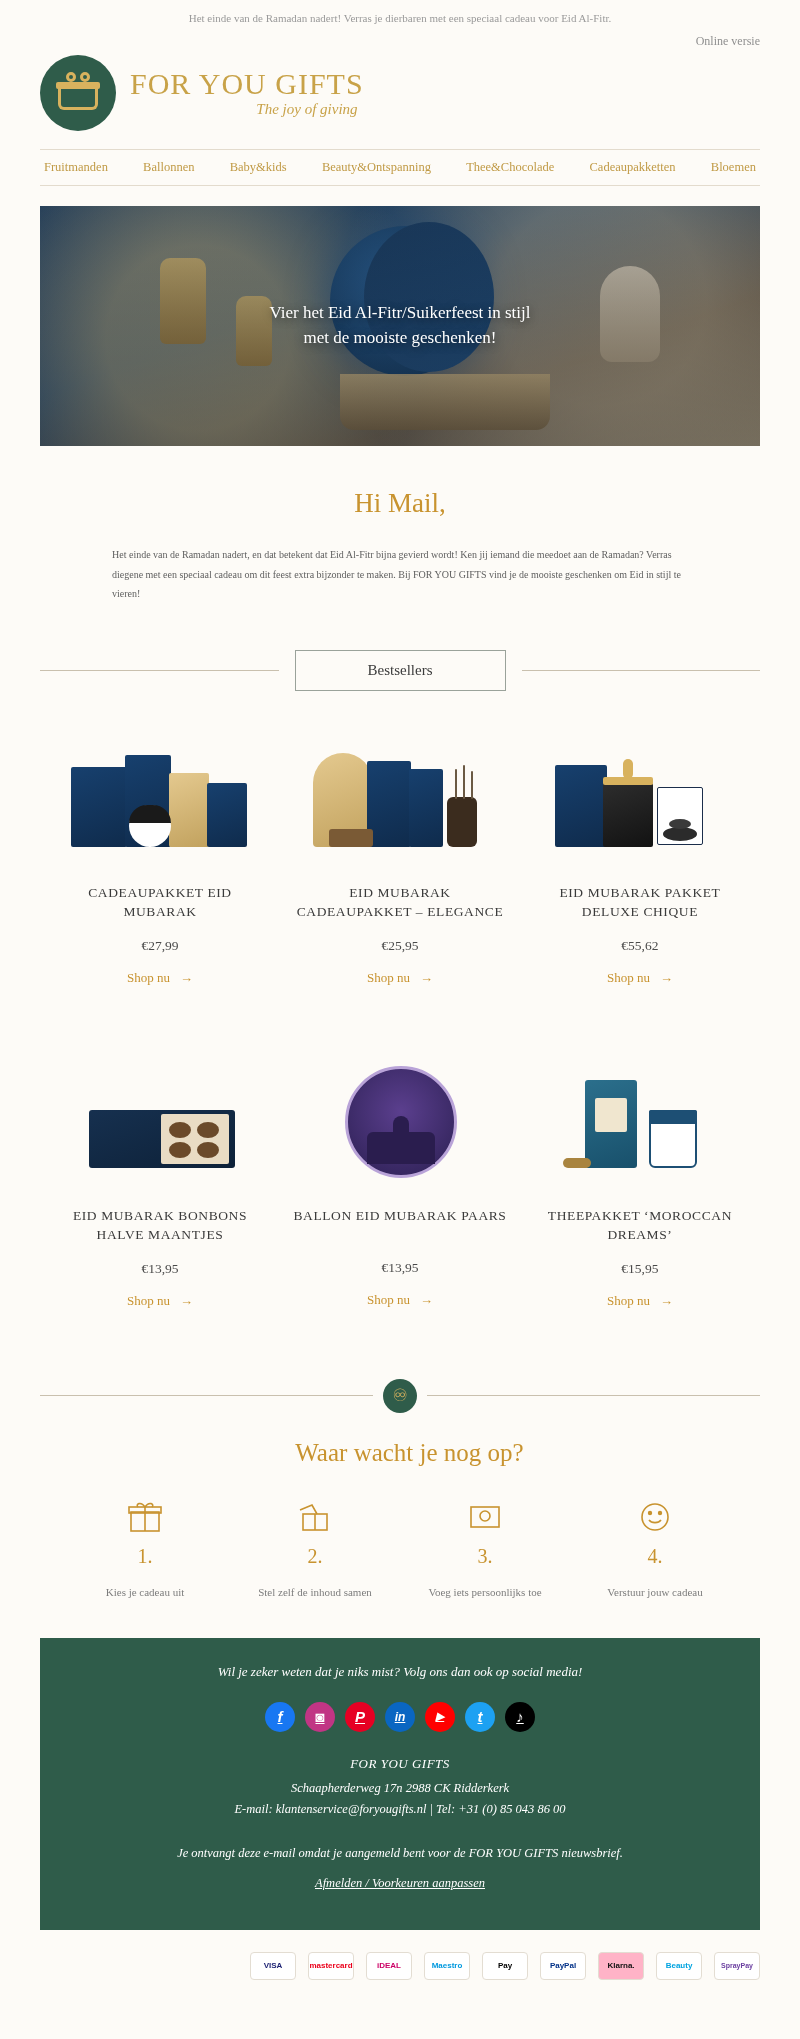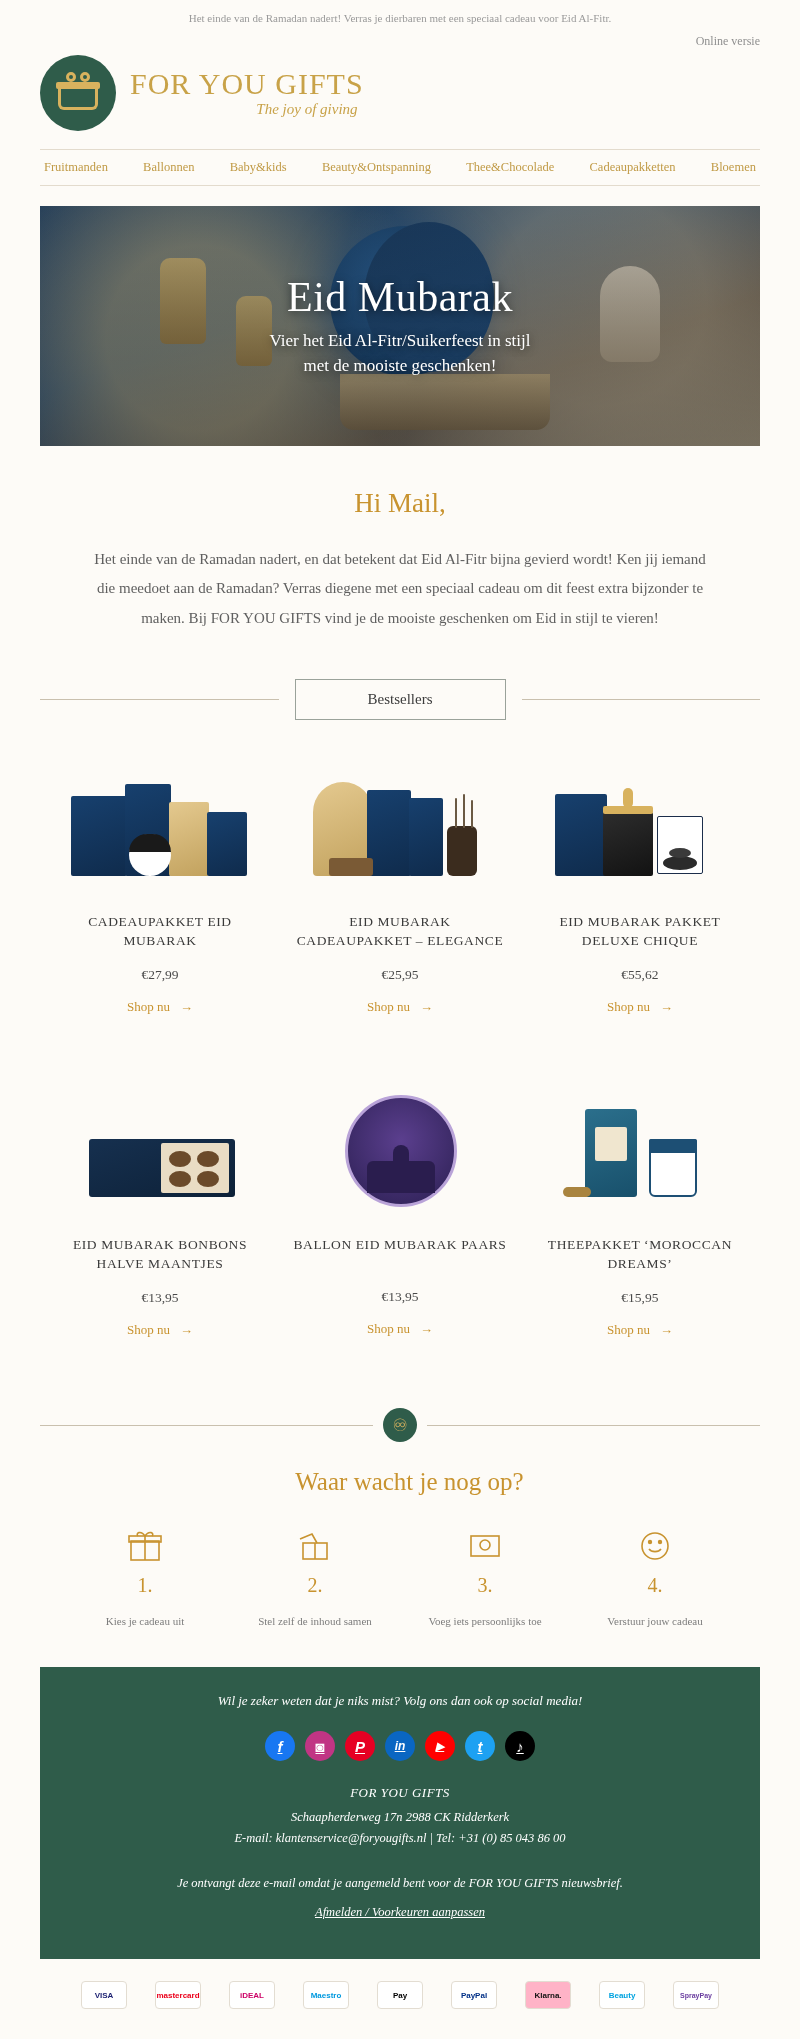--- a/index.html
+++ b/index.html
@@ -165,23 +165,23 @@
     line-height: 1.45;
   }
 
   .greeting {
     text-align:center;
     color:#c8932f;
     font-size: 27px;
     margin: 42px 0 26px 0;
   }
   .intro {
-    margin: 0 84px;
-    text-align: center;
-    font-size: 15px;
+    margin: 0 112px;
+    text-align: left;
+    font-size: 10px;
     line-height: 1.95;
     color: #5f5f5f;
   }
 
   .section-title-row {
     display:flex; align-items:center; gap:16px;
     margin: 46px 40px 0 40px;
   }
   .section-title-row .line { flex:1; height:1px; background:#c9c0ae; }
   .section-title-box {
@@ -287,22 +287,22 @@
     width: 30px; height: 30px; border-radius:50%;
     display:flex; align-items:center; justify-content:center;
     color:#fff; font-size: 15px; font-family:"Liberation Sans",sans-serif; font-weight:bold;
   }
   .footer .brand { font-size: 13px; letter-spacing:.5px; margin-bottom: 6px; }
   .footer .addr, .footer .contact { font-size: 12.5px; line-height:1.7; }
   .footer .legal { font-size: 12.5px; margin-top: 22px; line-height: 1.9; }
   .footer a { color:#fff; }
 
   .payments {
-    display:flex; justify-content:center; align-items:center;
-    gap: 28px; padding: 22px 40px 28px 40px;
+    display:flex; justify-content:flex-end; align-items:center;
+    gap: 12px; padding: 22px 40px 28px 40px;
   }
   .pay {
     width: 46px; height: 28px; border-radius: 4px;
     background:#fff; border:1px solid #e3ddd2;
     display:flex; align-items:center; justify-content:center;
     font-family: "Liberation Sans", sans-serif;
     font-size: 8px; font-weight:bold;
   }
 </style>
 </head>
@@ -342,21 +342,20 @@
   </div>
 
   <div class="hero">
     <div class="moon"></div>
     <div class="lantern l1"></div>
     <div class="lantern l2"></div>
     <div class="lantern l3"></div>
     <div class="plate"></div>
     <div class="vignette"></div>
     <div class="hero-text">
-      <h1>Eid Mubarak</h1>
       <p>Vier het Eid Al-Fitr/Suikerfeest in stijl</p>
       <p>met de mooiste geschenken!</p>
     </div>
   </div>
 
   <div class="greeting">Hi Mail,</div>
   <div class="intro">Het einde van de Ramadan nadert, en dat betekent dat Eid Al-Fitr bijna gevierd wordt!   Ken jij iemand die meedoet aan de Ramadan? Verras diegene met een speciaal cadeau om dit feest extra bijzonder te maken. Bij FOR YOU GIFTS vind je de mooiste geschenken om Eid in stijl te vieren!</div>
 
   <div class="section-title-row">
     <div class="line"></div>

